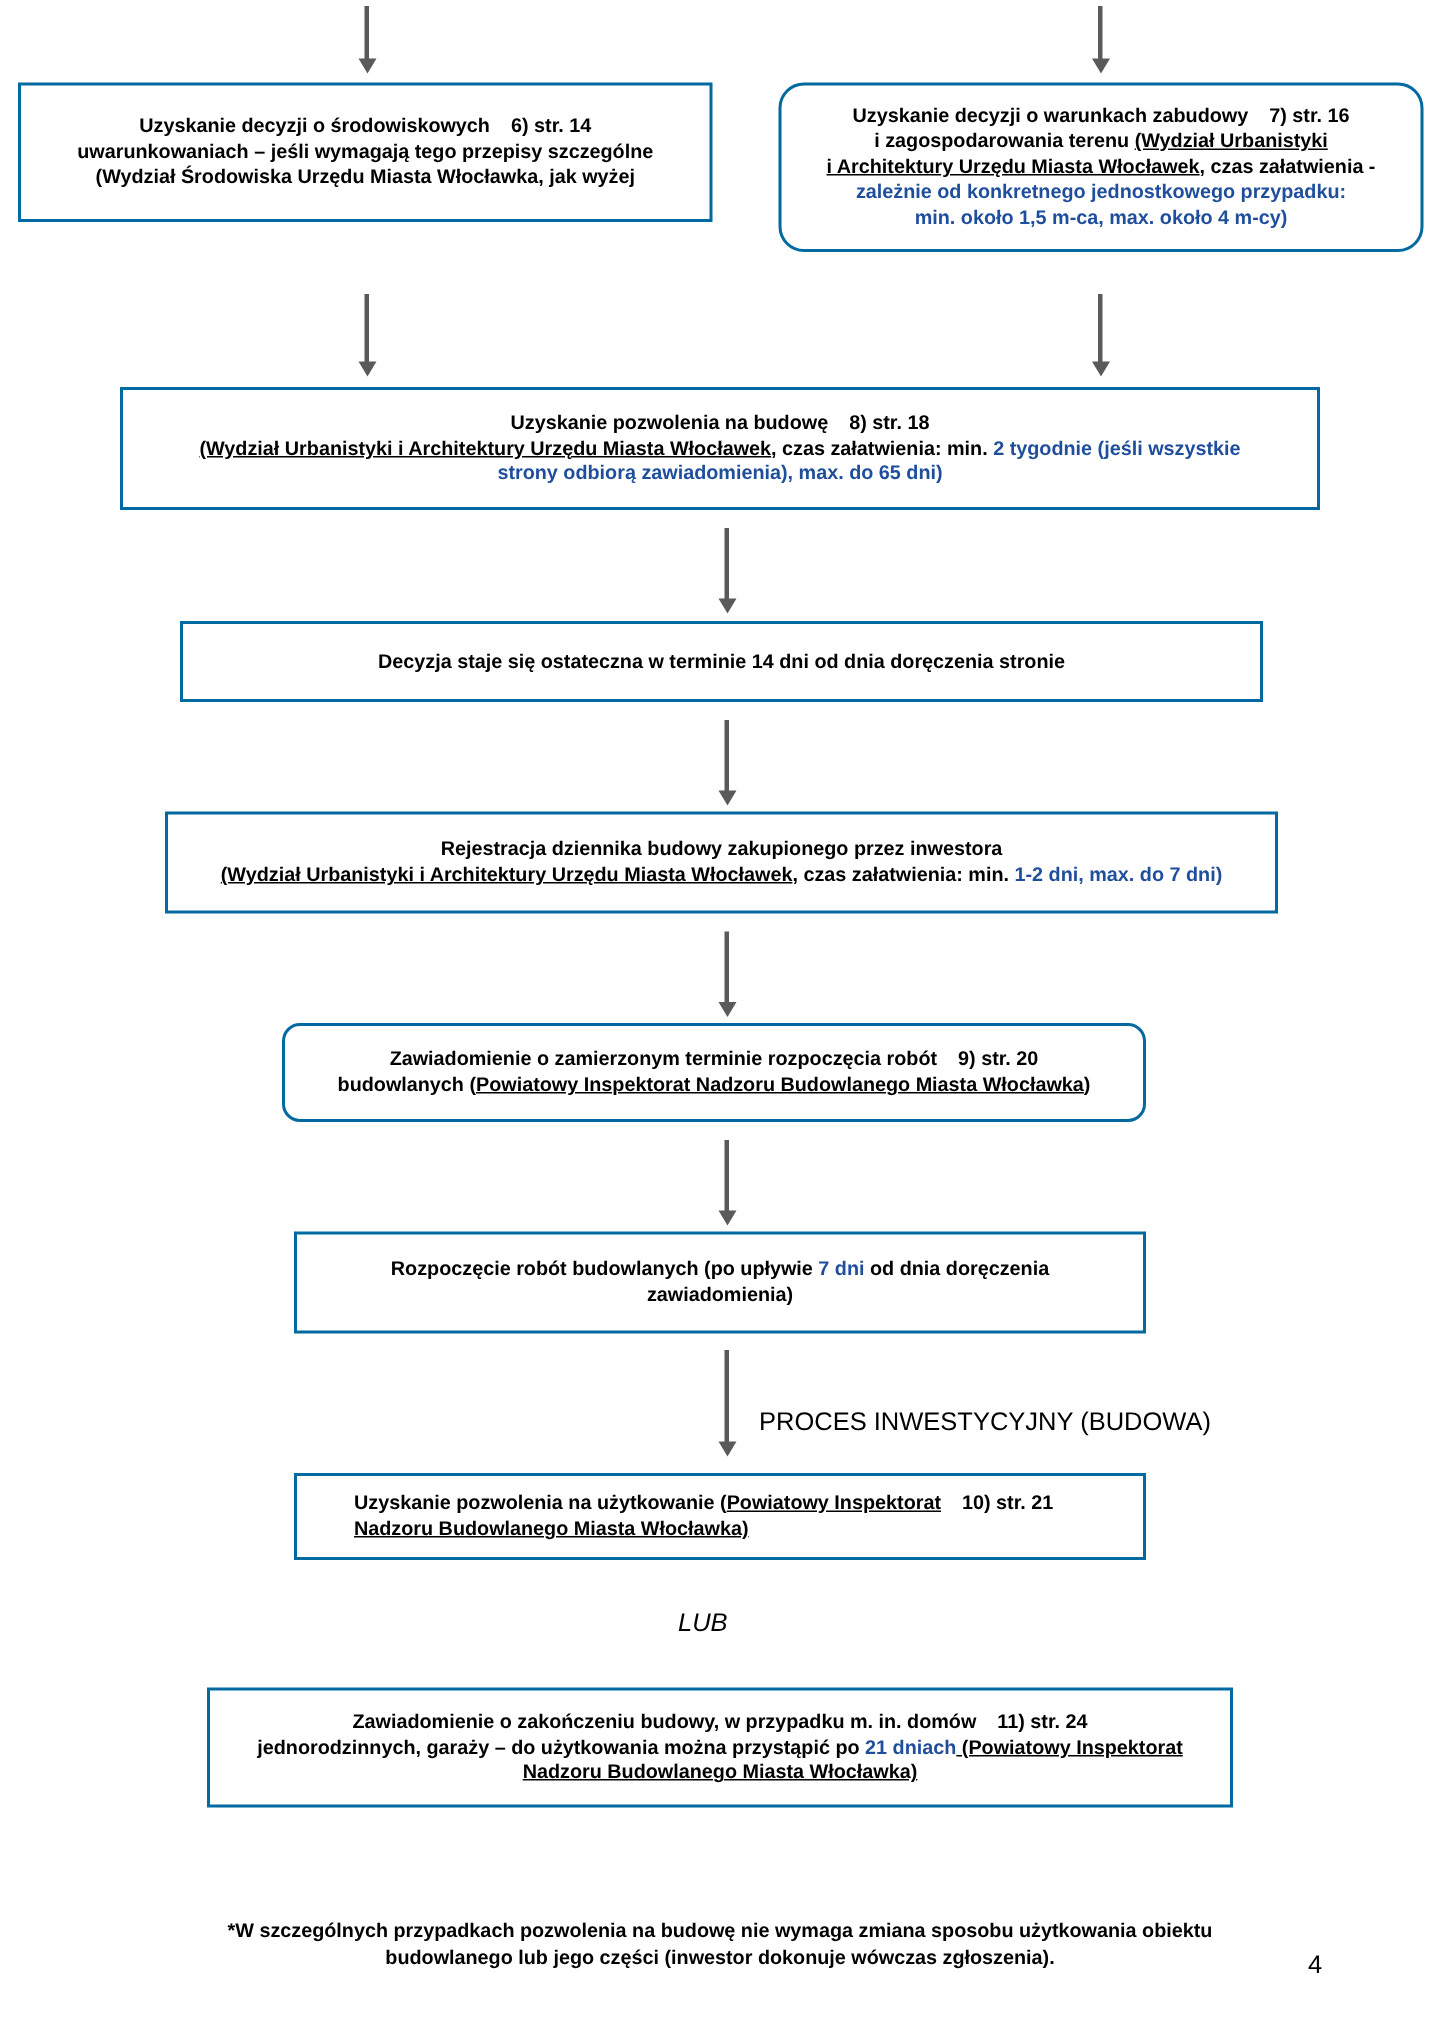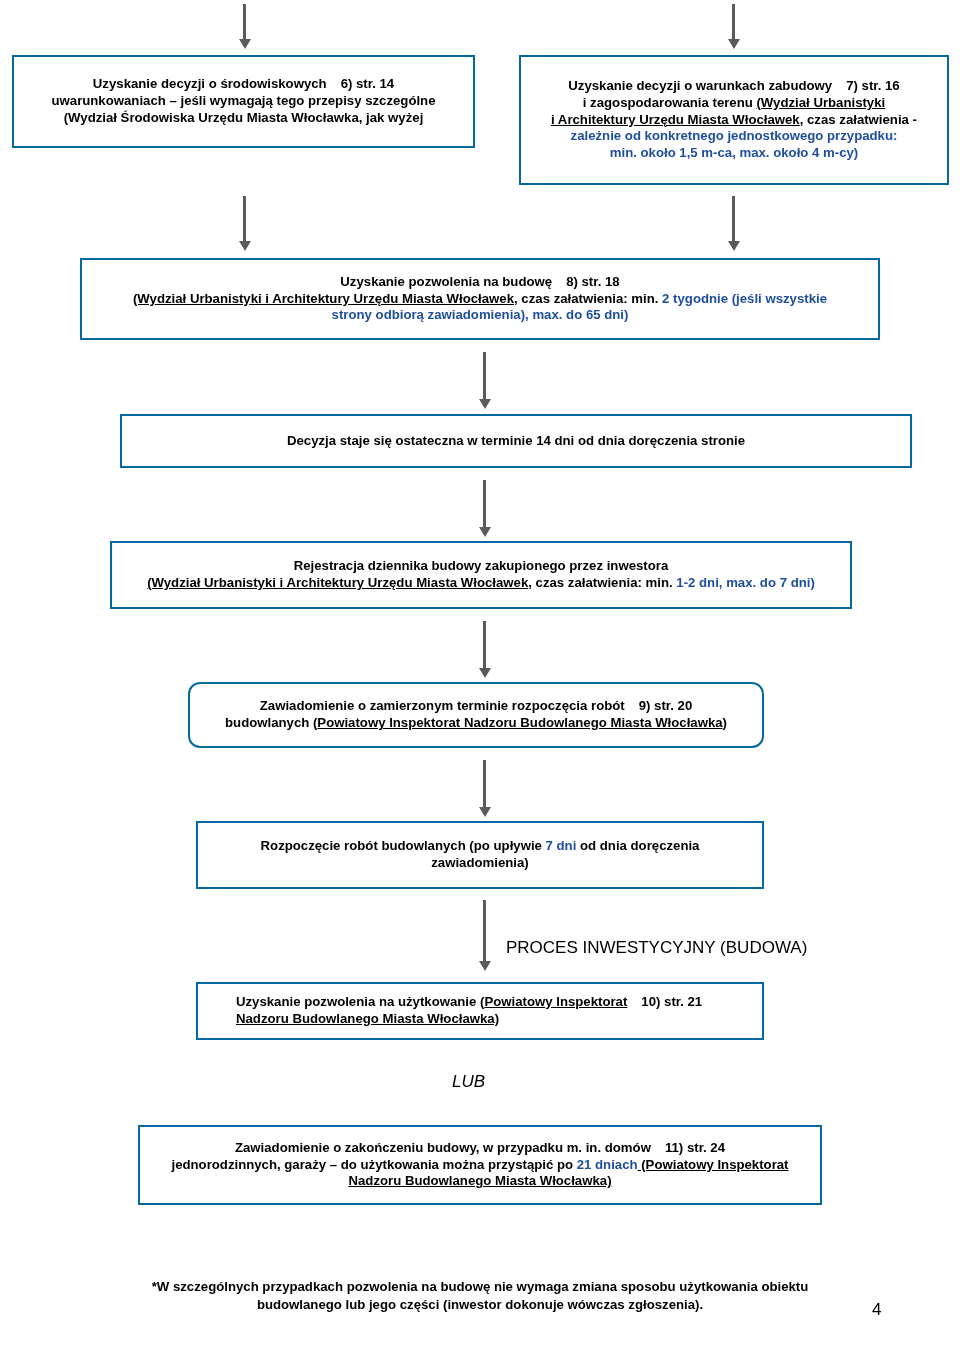--- a/index.html
+++ b/index.html
@@ -116,21 +116,21 @@
   <div class="box" style="left:12px; top:55px; width:463px; height:93px;">
     <div class="inner t">
       <div>
         <span>Uzyskanie decyzji o środowiskowych</span><span class="sp"></span><span>6) str.  14</span>
       </div>
       <div>uwarunkowaniach – jeśli  wymagają tego przepisy szczególne</div>
       <div>(Wydział Środowiska Urzędu Miasta Włocławka, jak wyżej</div>
     </div>
   </div>
 
-  <div class="box" style="left:519px; top:55px; width:430px; height:130px;">
+  <div class="box" style="left:519px; top:55px; width:430px; height:113px;border-radius:17px;">
     <div class="inner t">
       <div>
         <span>Uzyskanie decyzji o warunkach zabudowy</span><span class="sp"></span><span>7) str.  16</span>
       </div>
       <div>
         <span>i zagospodarowania terenu </span><span class="u">(Wydział Urbanistyki</span>
       </div>
       <div>
         <span class="u">i Architektury Urzędu Miasta Włocławek</span><span>, czas załatwienia -</span>
       </div>
@@ -149,21 +149,21 @@
       </div>
       <div>
         <span class="u">(Wydział Urbanistyki i Architektury Urzędu Miasta Włocławek</span><span>, czas załatwienia: min.</span><span class="blue"> 2 tygodnie (jeśli wszystkie</span>
       </div>
       <div class="blue">strony odbiorą zawiadomienia), max.  do 65 dni)</div>
     </div>
   </div>
 
   <div class="arrow" style="left:483px; top:352px; height:48px;"></div>
 
-  <div class="box" style="left:120px; top:414px; width:792px; height:54px;text-align:center;">
+  <div class="box" style="left:120px; top:414px; width:722px; height:54px;text-align:center;">
     <div class="inner t">
       <div>Decyzja staje się ostateczna w terminie 14 dni od dnia doręczenia stronie</div>
     </div>
   </div>
 
   <div class="arrow" style="left:483px; top:480px; height:48px;"></div>
 
   <div class="box" style="left:110px; top:541px; width:742px; height:68px;">
     <div class="inner t">
       <div>Rejestracja dziennika budowy zakupionego przez inwestora</div>

